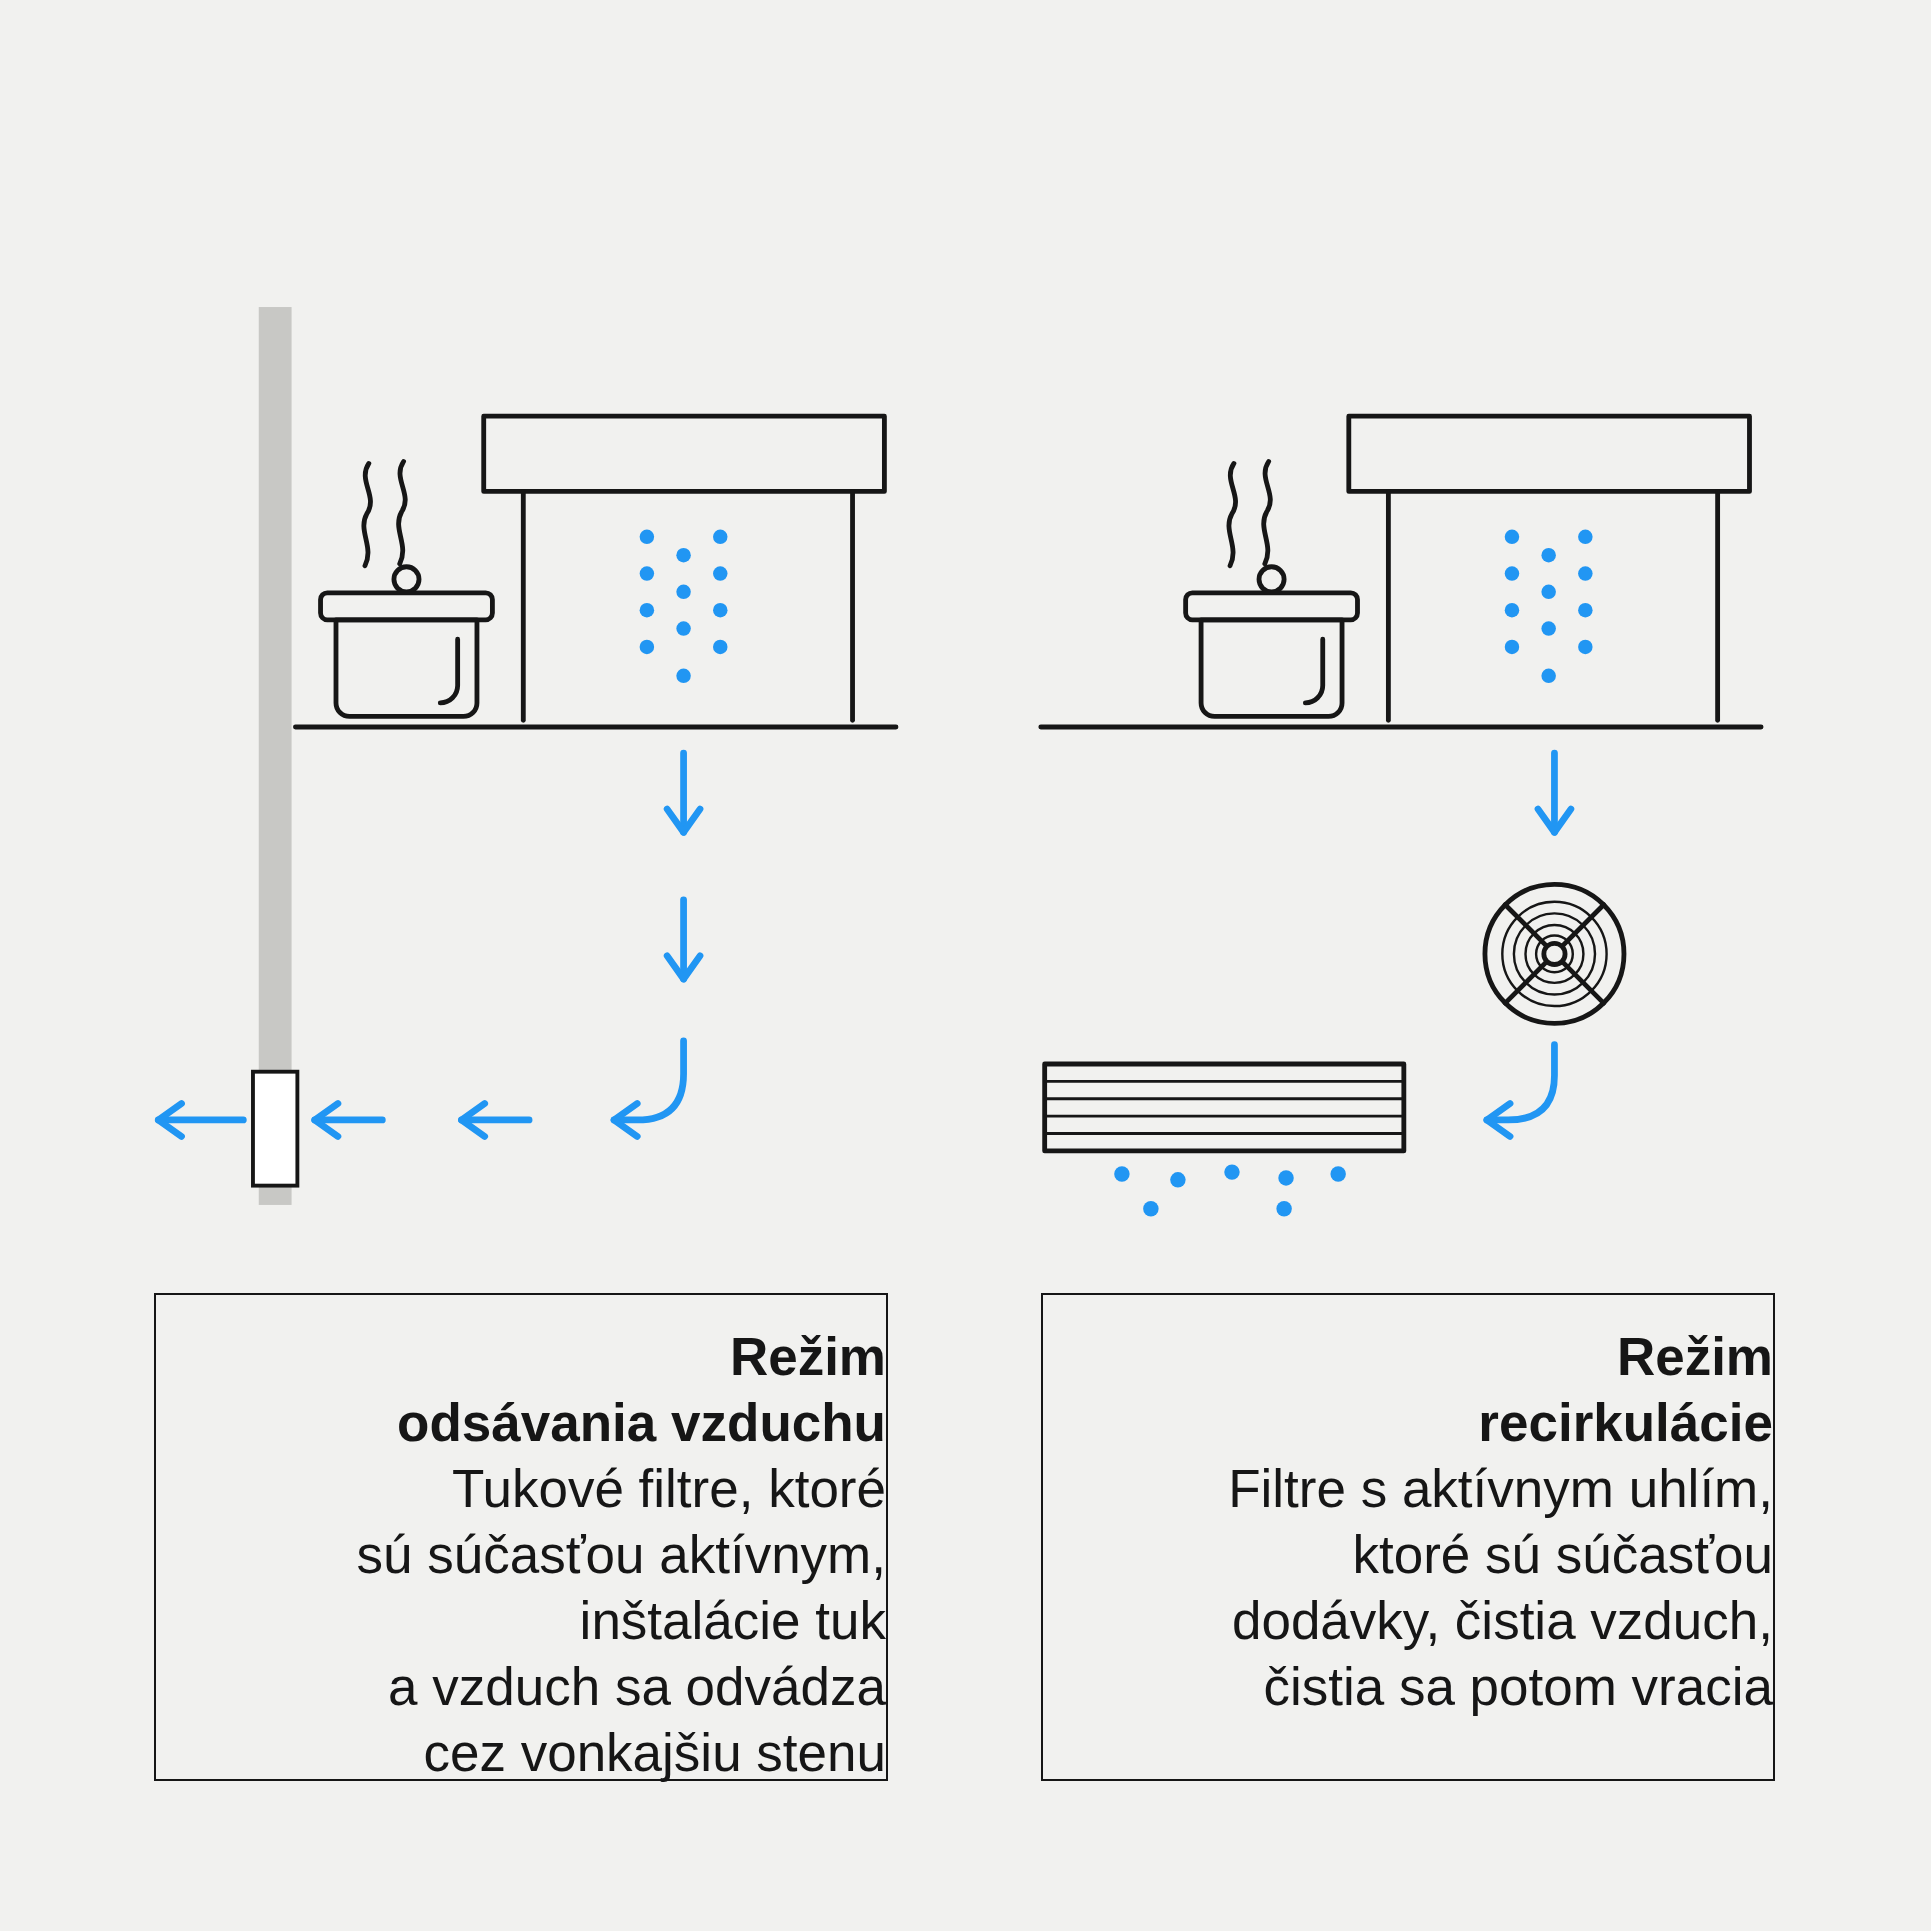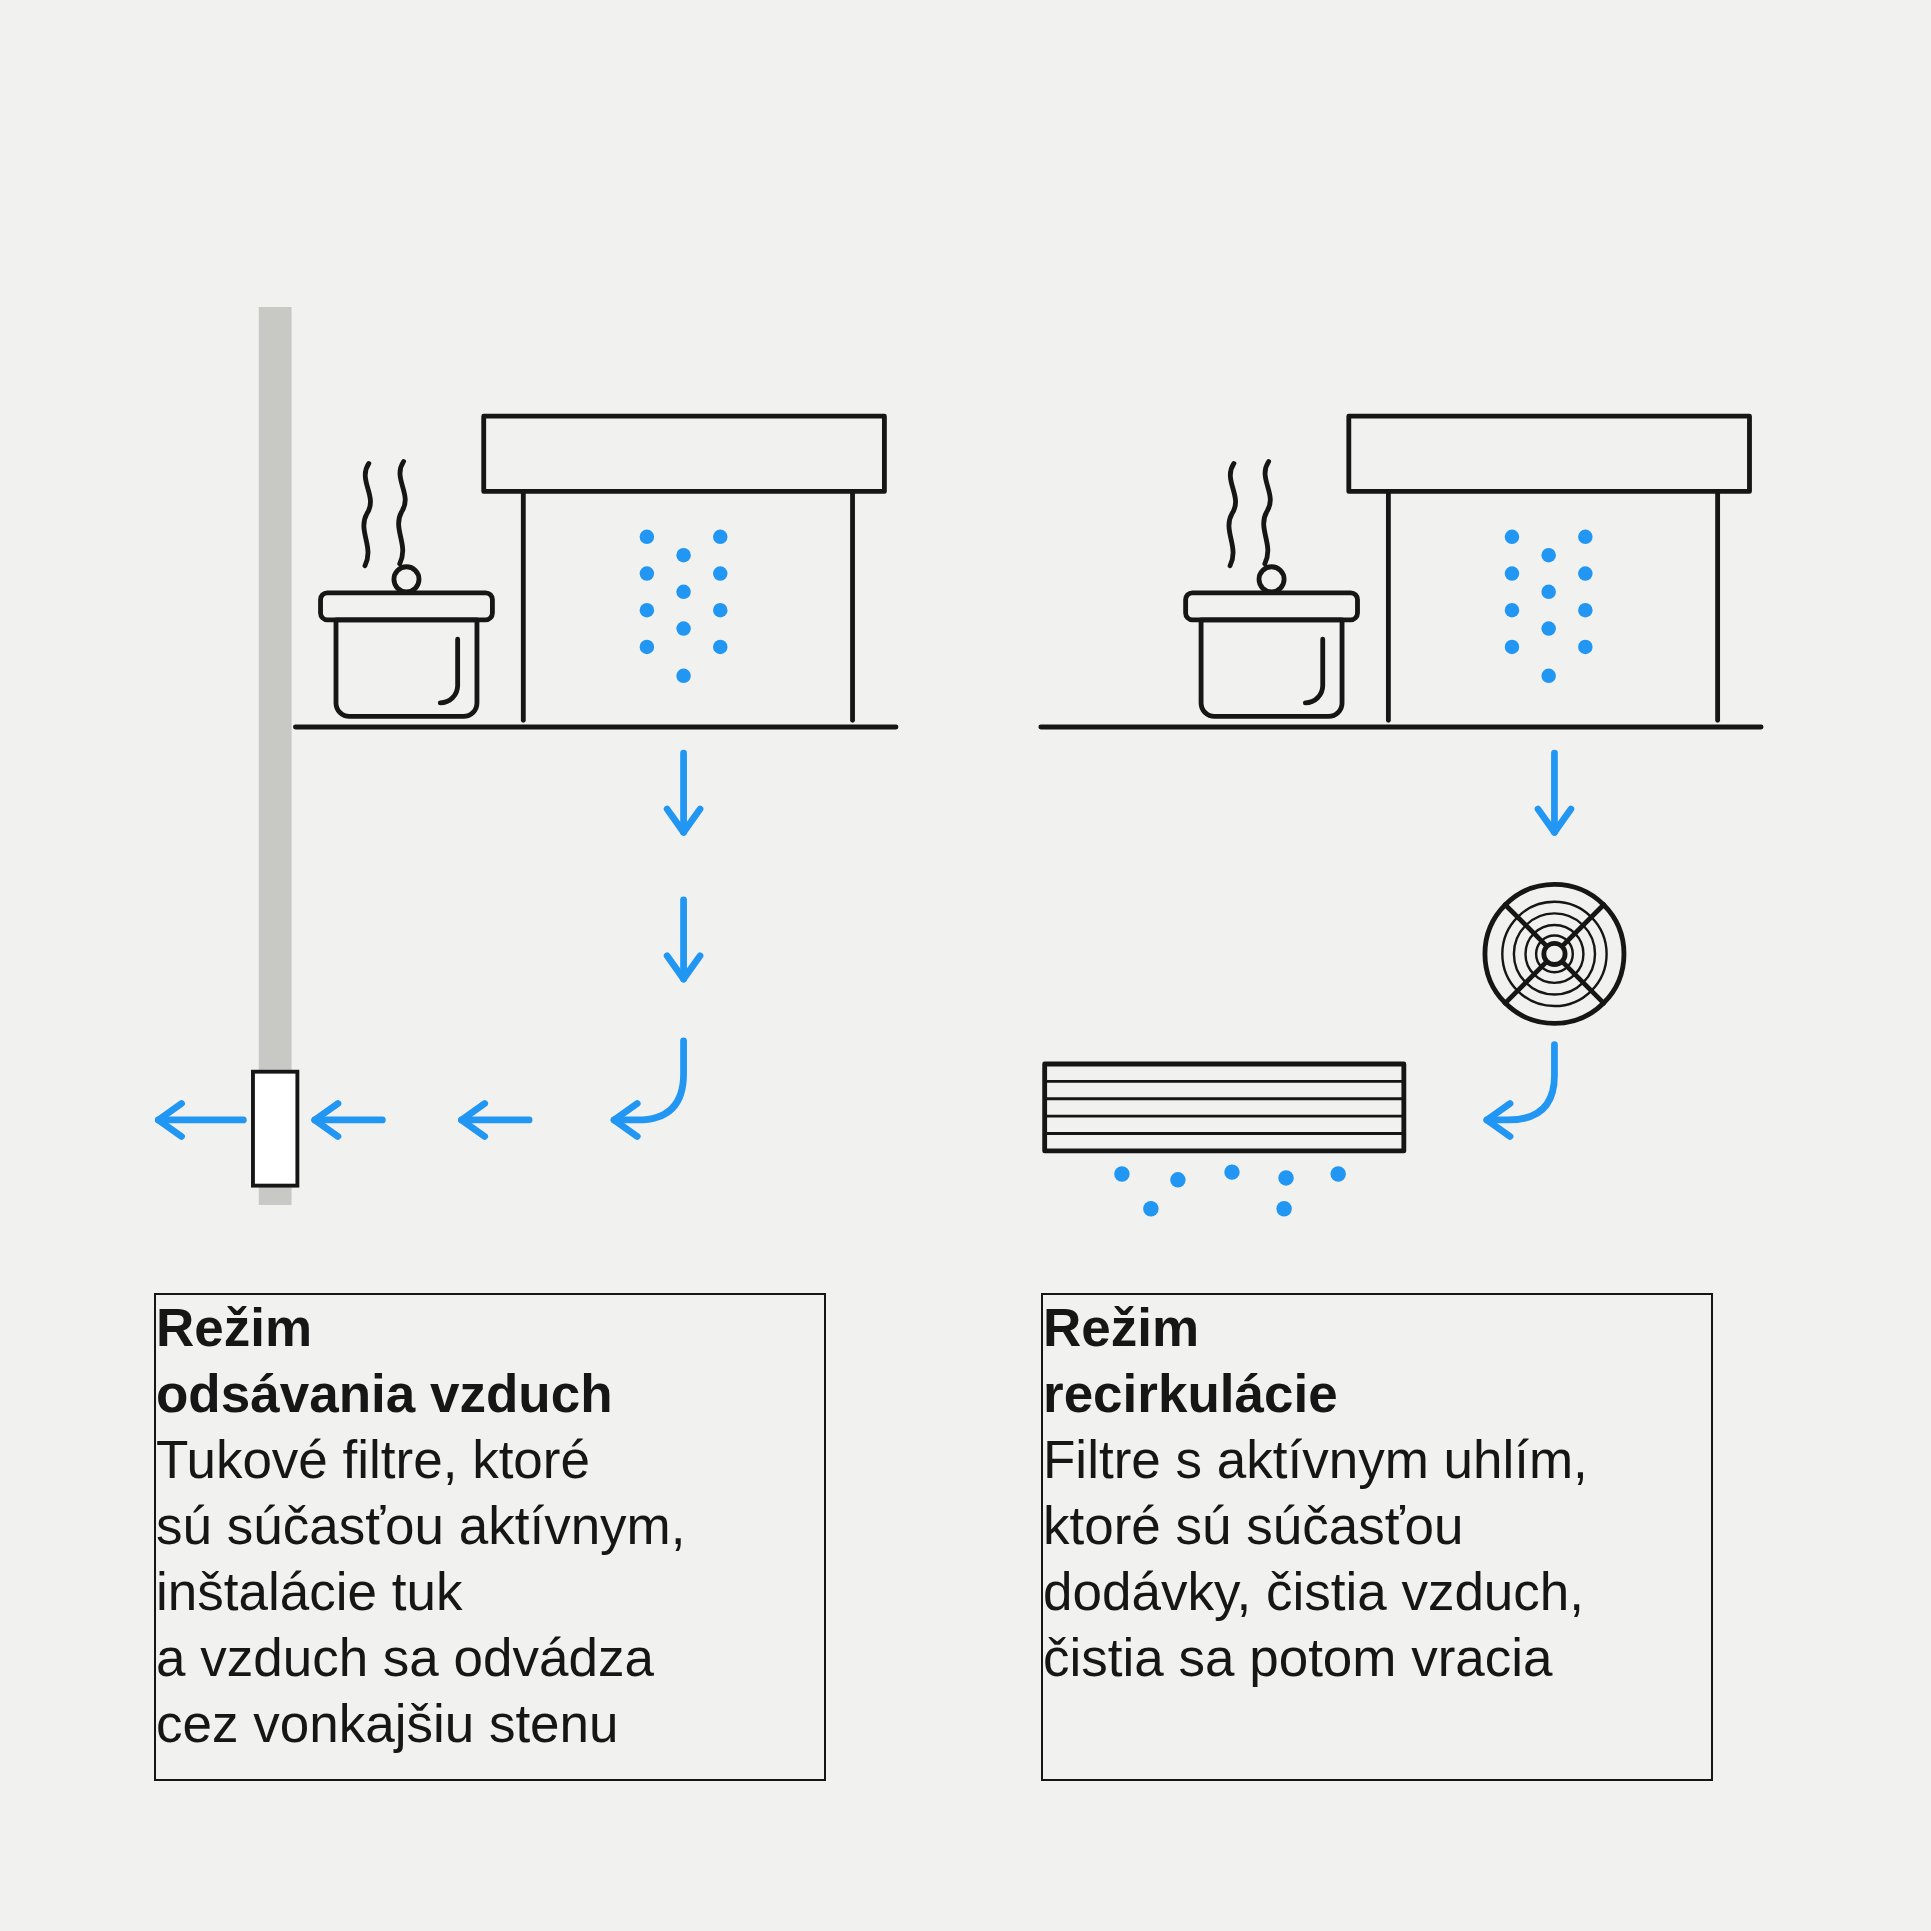--- a/index.html
+++ b/index.html
@@ -22,25 +22,25 @@
   .blk { stroke: #161616; stroke-width: 5; fill: none; stroke-linecap: round; stroke-linejoin: round; }
   .thin { stroke: #161616; stroke-width: 3; fill: none; }
   .arrow { stroke: #2196f3; stroke-width: 7; fill: none; stroke-linecap: round; stroke-linejoin: round; }
   .dot { fill: #2196f3; stroke: none; }
   .pipe { fill: #c8c8c5; stroke: none; }
   .duct-outlet { fill: #ffffff; stroke: #161616; stroke-width: 4; }
   .fanring { stroke: #161616; stroke-width: 2.5; fill: none; }
 
   .caption-box {
     position: absolute;
-    width: 672px; height: 488px;
+    width: 734px; height: 488px;
     border: 2.9px solid #161616;
     box-sizing: border-box;
-    text-align: left;
-    padding-top: 0;
+    text-align: right;
+    padding-top: 29px;
   }
   .caption-box .line { display: block; font-size: 53px; line-height: 66px; }
   .heading-line { font-weight: 700; }
   .box-left  { left: 154px;  top: 1293px; }
   .box-right { left: 1041px; top: 1293px; }
 </style>
 </head>
 <body>
 
 <div class="canvas">
@@ -169,21 +169,21 @@
         <circle class="dot" cx="1332" cy="1220" r="8"></circle>
         <circle class="dot" cx="1386" cy="1216" r="8"></circle>
         <circle class="dot" cx="1192" cy="1252" r="8"></circle>
         <circle class="dot" cx="1330" cy="1252" r="8"></circle>
       </g>
     </g>
   </svg>
 
   <div class="caption-box box-left">
     <span class="line heading-line">Režim</span>
-    <span class="line heading-line">odsávania vzduch</span>
+    <span class="line heading-line">odsávania vzduchu</span>
     <span class="line">Tukové filtre, ktoré</span>
     <span class="line">sú súčasťou aktívnym,</span>
     <span class="line">inštalácie tuk</span>
     <span class="line">a vzduch sa odvádza</span>
     <span class="line">cez vonkajšiu stenu</span>
   </div>
 
   <div class="caption-box box-right">
     <span class="line heading-line">Režim</span>
     <span class="line heading-line">recirkulácie</span>

